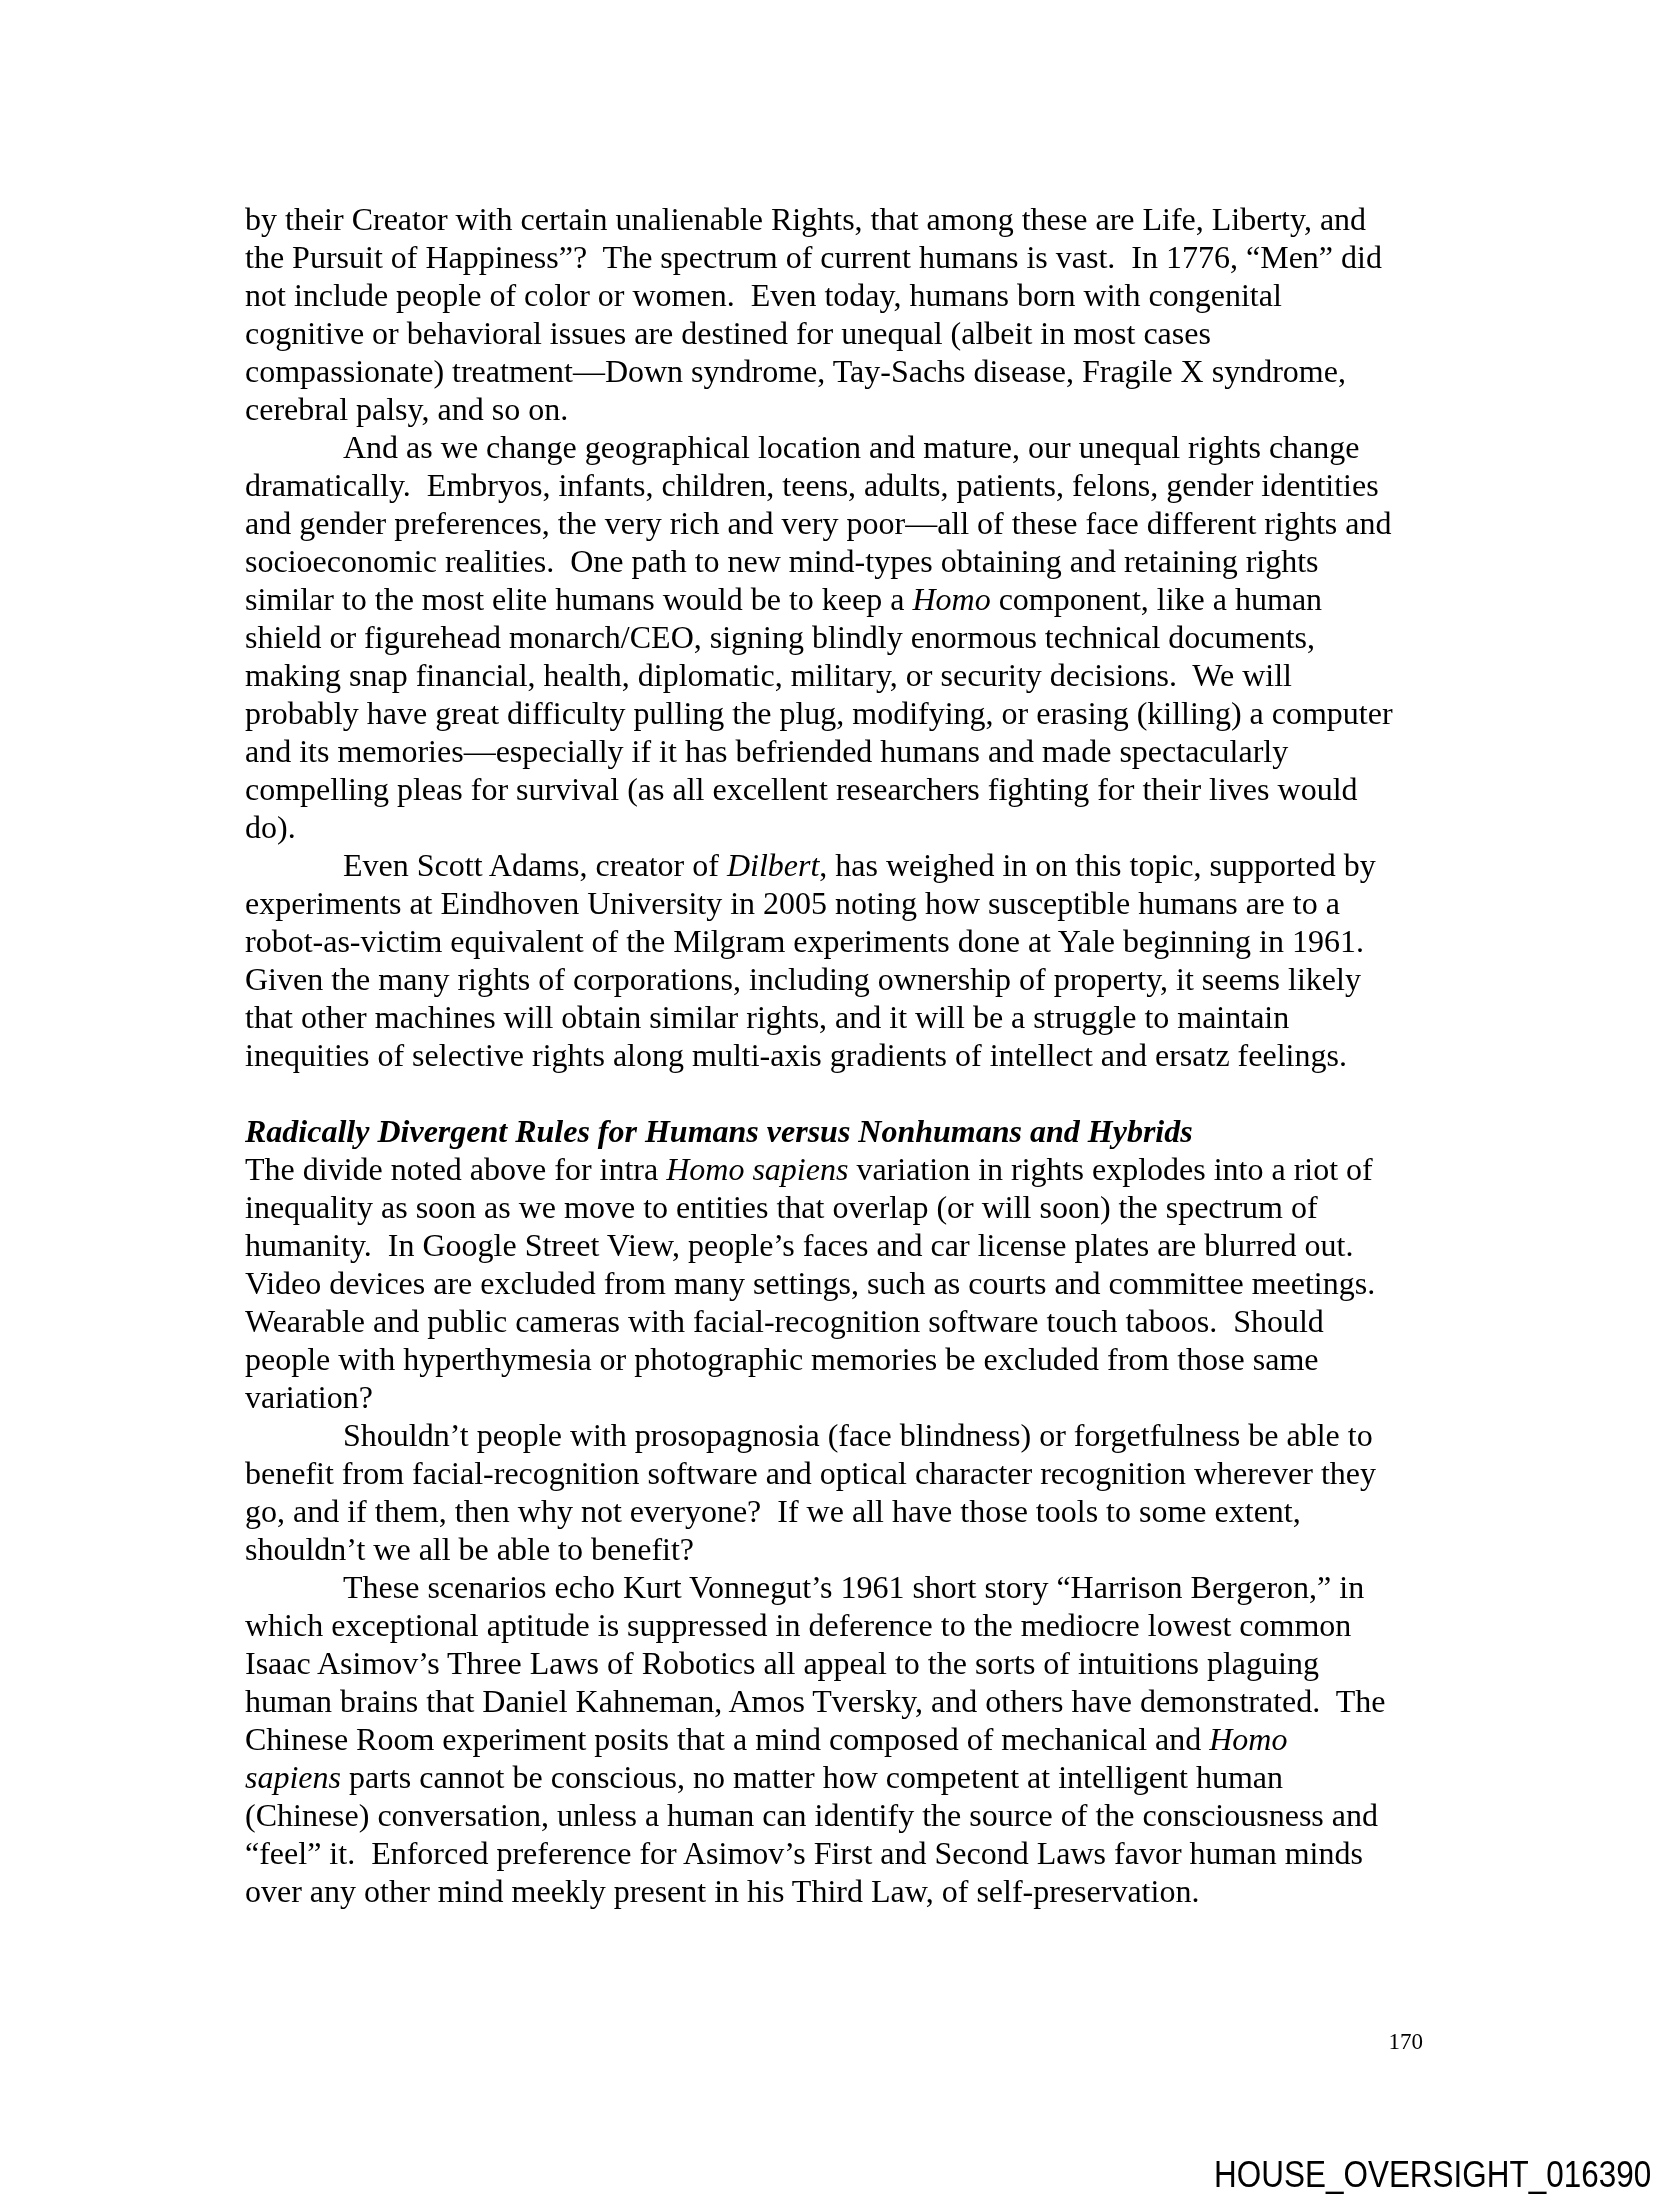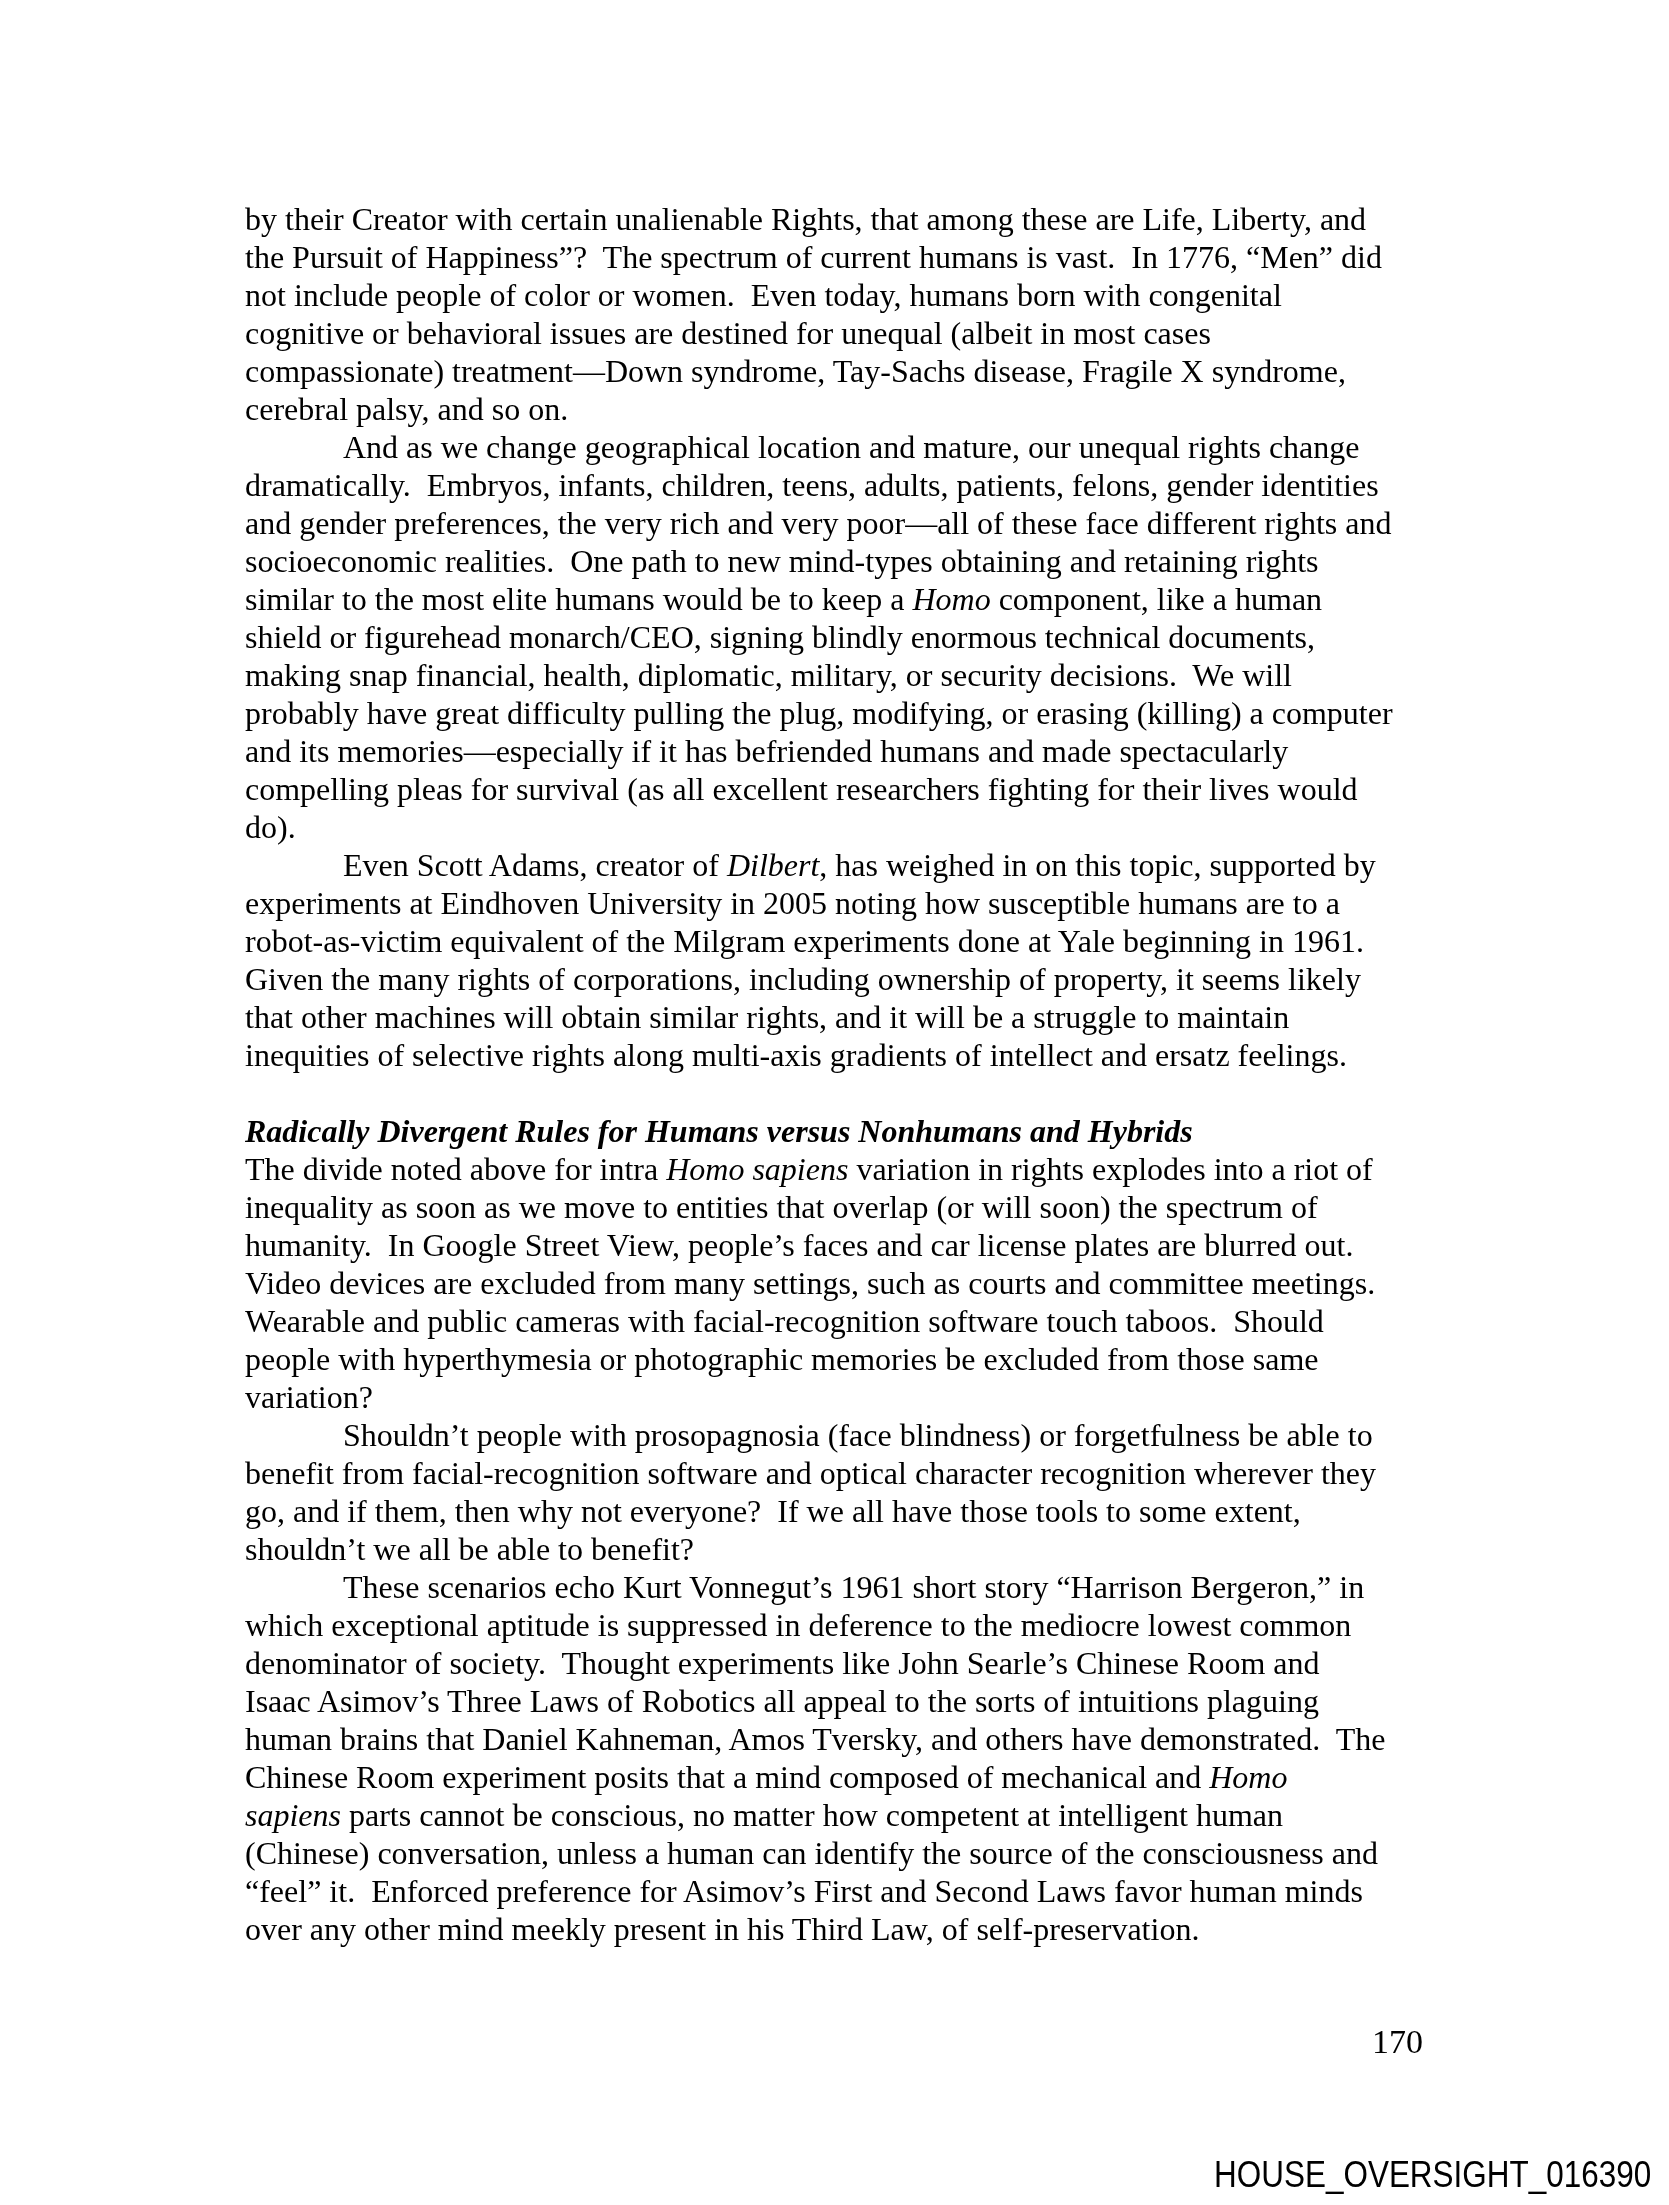--- a/index.html
+++ b/index.html
@@ -31,21 +31,21 @@
   }
   .line.indent { padding-left: 98px; }
   .run-i { font-style: italic; }
   .run-b { font-weight: bold; }
   .page-number {
     position: absolute;
     left: 245px;
     top: 2023px;
     width: 1178px;
     text-align: right;
-    font-size: 34px;
+    font-size: 23px;
     line-height: 38px;
   }
   .footer-stamp {
     position: absolute;
     right: 18.3px;
     top: 2156px;
     font-family: "Liberation Sans", "DejaVu Sans", sans-serif;
     font-size: 37px;
     line-height: 37px;
     transform: scaleX(0.85);
@@ -101,21 +101,20 @@
       </div>
       <div class="para">
         <div class="line indent"><span>Shouldn’t people with prosopagnosia (face blindness) or forgetfulness be able to</span></div>
         <div class="line"><span>benefit from facial-recognition software and optical character recognition wherever they</span></div>
         <div class="line"><span>go, and if them, then why not everyone?  If we all have those tools to some extent,</span></div>
         <div class="line"><span>shouldn’t we all be able to benefit?</span></div>
       </div>
       <div class="para">
         <div class="line indent"><span>These scenarios echo Kurt Vonnegut’s 1961 short story “Harrison Bergeron,” in</span></div>
         <div class="line"><span>which exceptional aptitude is suppressed in deference to the mediocre lowest common</span></div>
-        <div class="line"><span>denominator of society.  Thought experiments like John Searle’s Chinese Room and</span></div>
         <div class="line"><span>Isaac Asimov’s Three Laws of Robotics all appeal to the sorts of intuitions plaguing</span></div>
         <div class="line"><span>human brains that Daniel Kahneman, Amos Tversky, and others have demonstrated.  The</span></div>
         <div class="line"><span>Chinese Room experiment posits that a mind composed of mechanical and </span><span class="run-i">Homo</span></div>
         <div class="line"><span class="run-i">sapiens</span><span> parts cannot be conscious, no matter how competent at intelligent human</span></div>
         <div class="line"><span>(Chinese) conversation, unless a human can identify the source of the consciousness and</span></div>
         <div class="line"><span>“feel” it.  Enforced preference for Asimov’s First and Second Laws favor human minds</span></div>
         <div class="line"><span>over any other mind meekly present in his Third Law, of self-preservation.</span></div>
       </div>
     </div>
   <div class="page-number">170</div>

